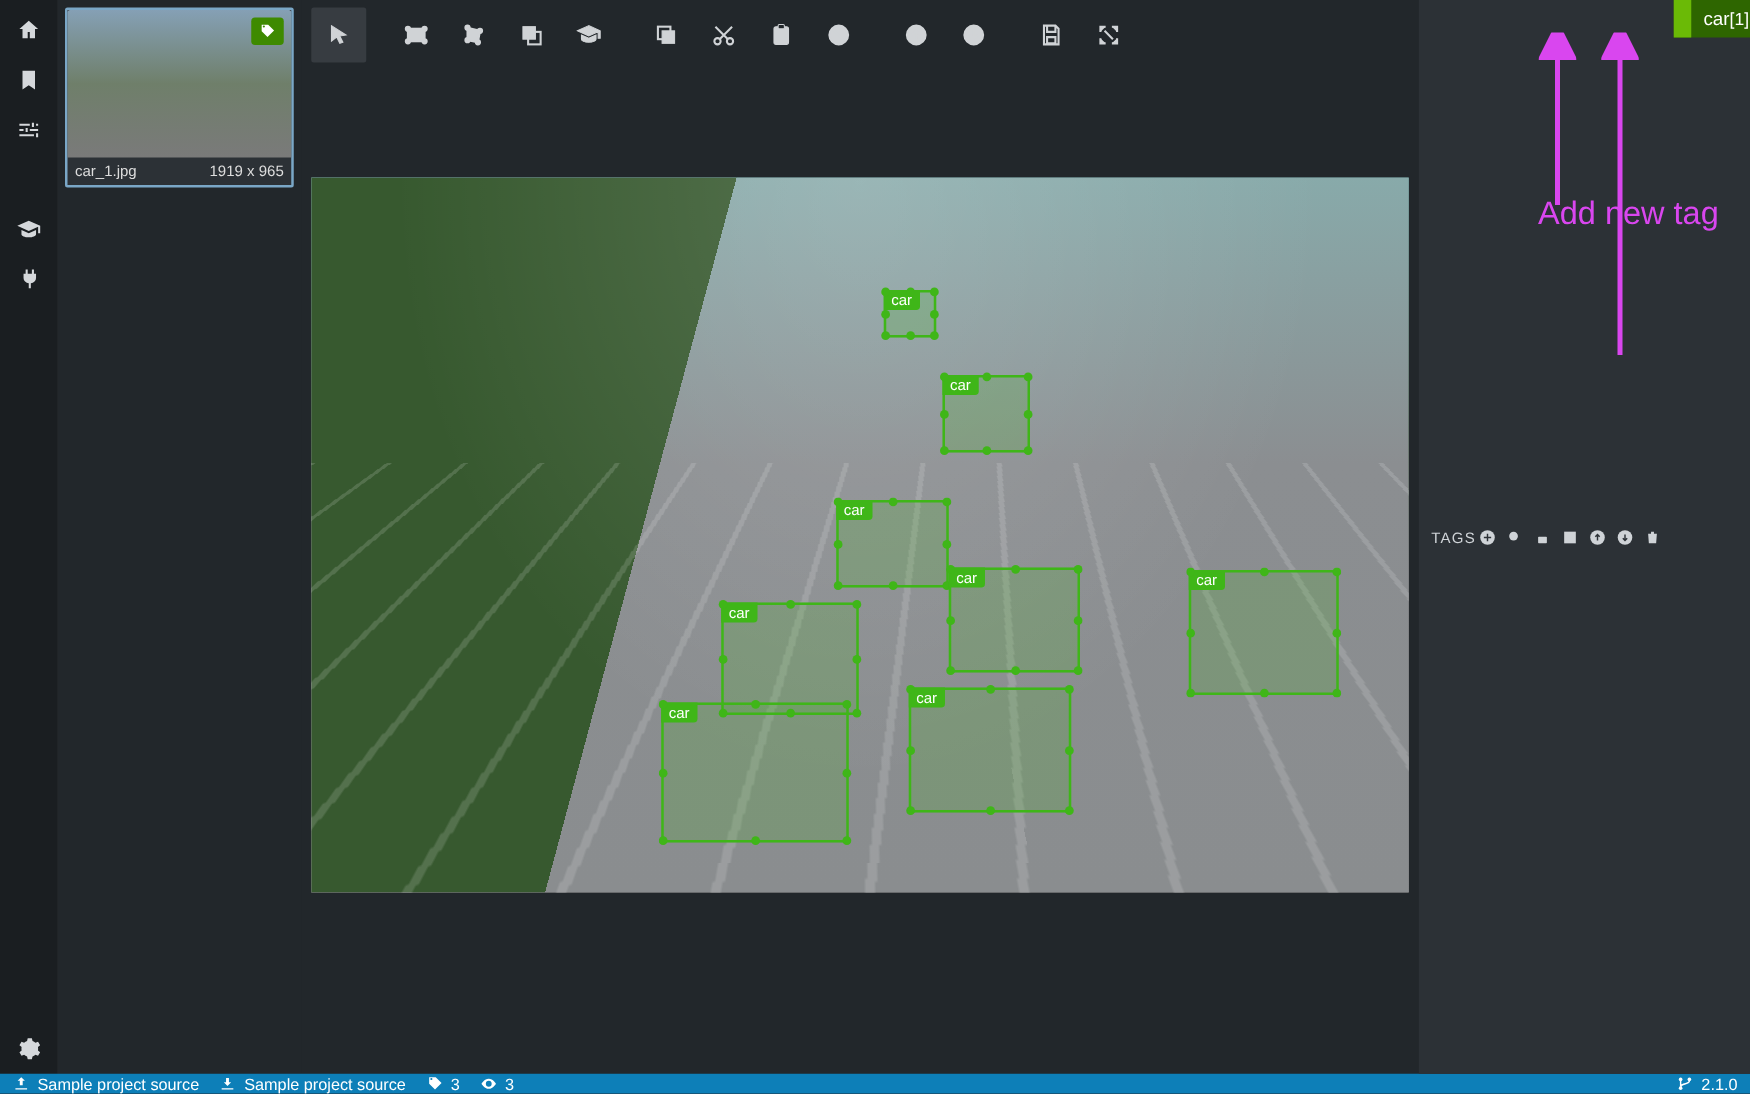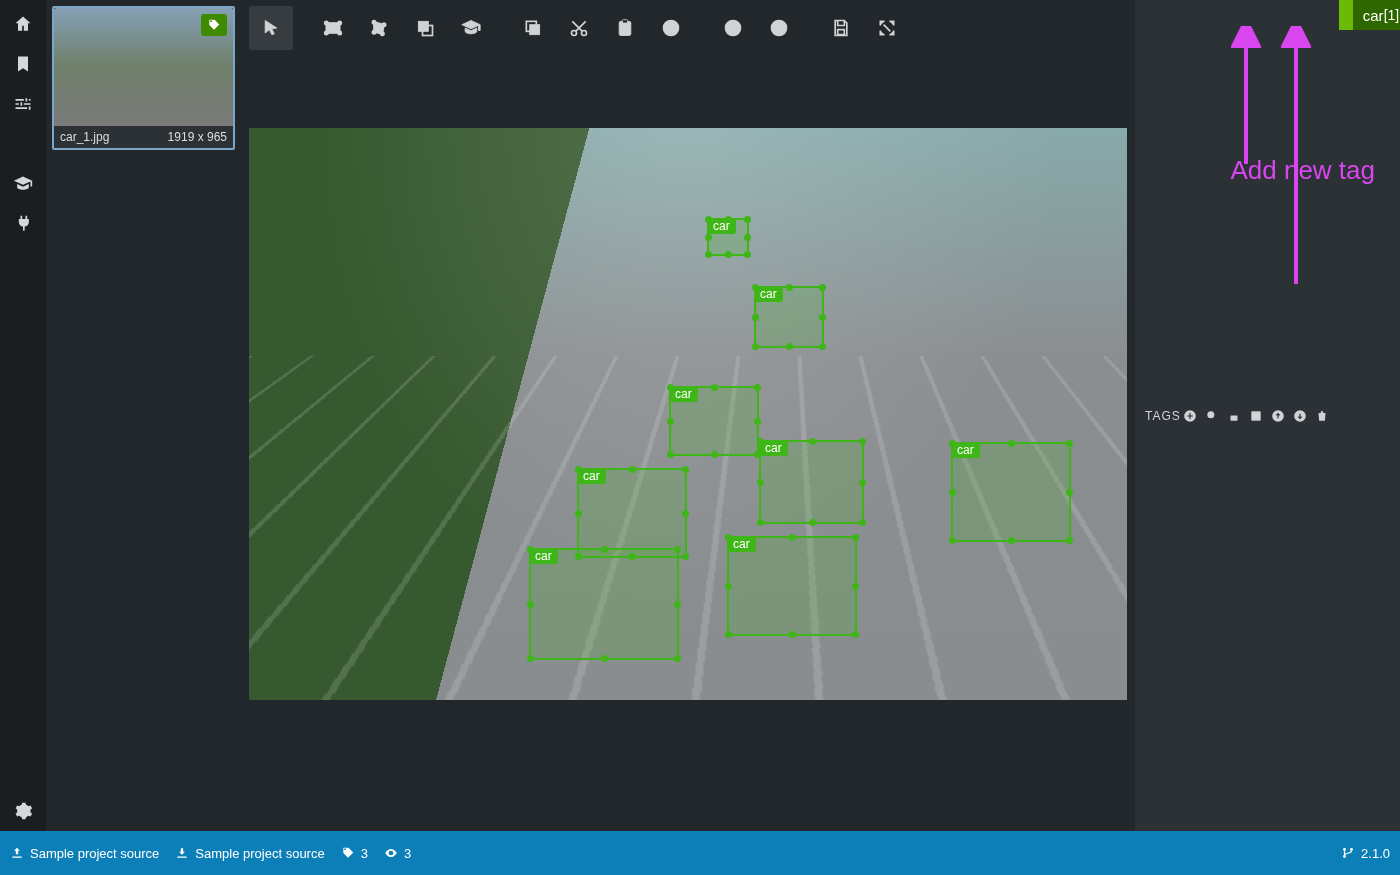--- a/index.html
+++ b/index.html
@@ -240,21 +240,21 @@
     white-space:nowrap;
   }
   .arrow {
     position:absolute;
     z-index:49;
     pointer-events:none;
   }
 
   
   .footer {
-    height:44px;
+    height:16px;
     background: var(--accent-blue);
     display:flex;
     align-items:center;
     padding:0 10px;
     gap:16px;
     font-size:13px;
     color:#fff;
   }
   .footer .f-item { display:flex; align-items:center; gap:6px; cursor:default; }
   .footer .f-right { margin-left:auto; }

